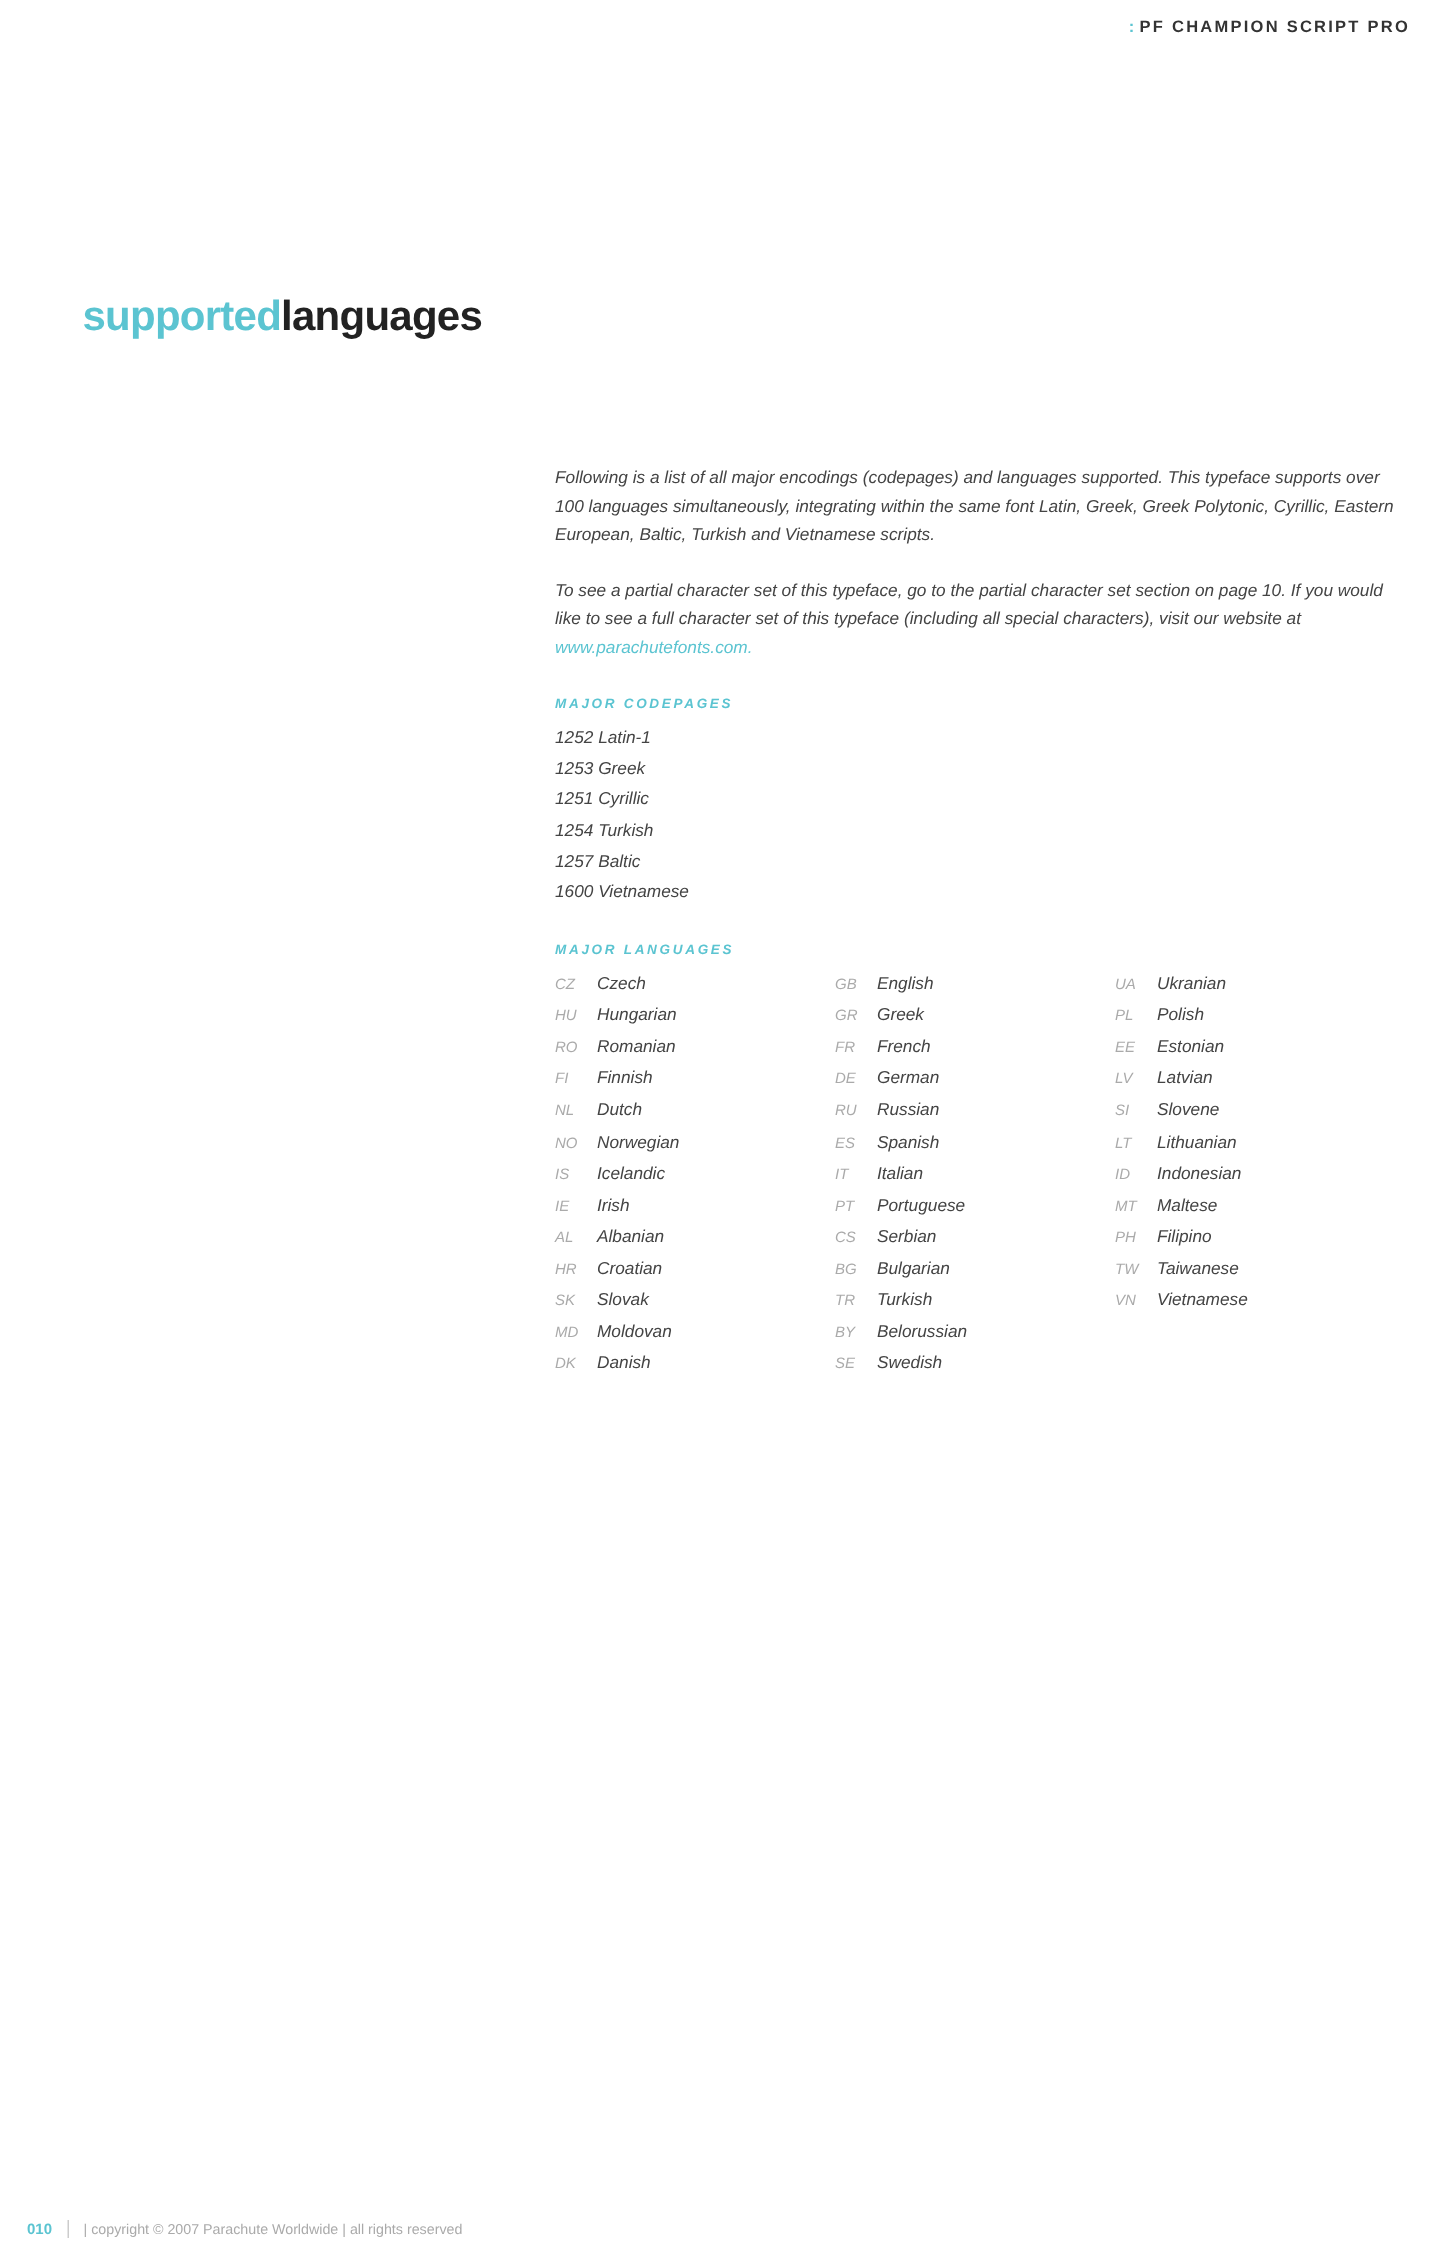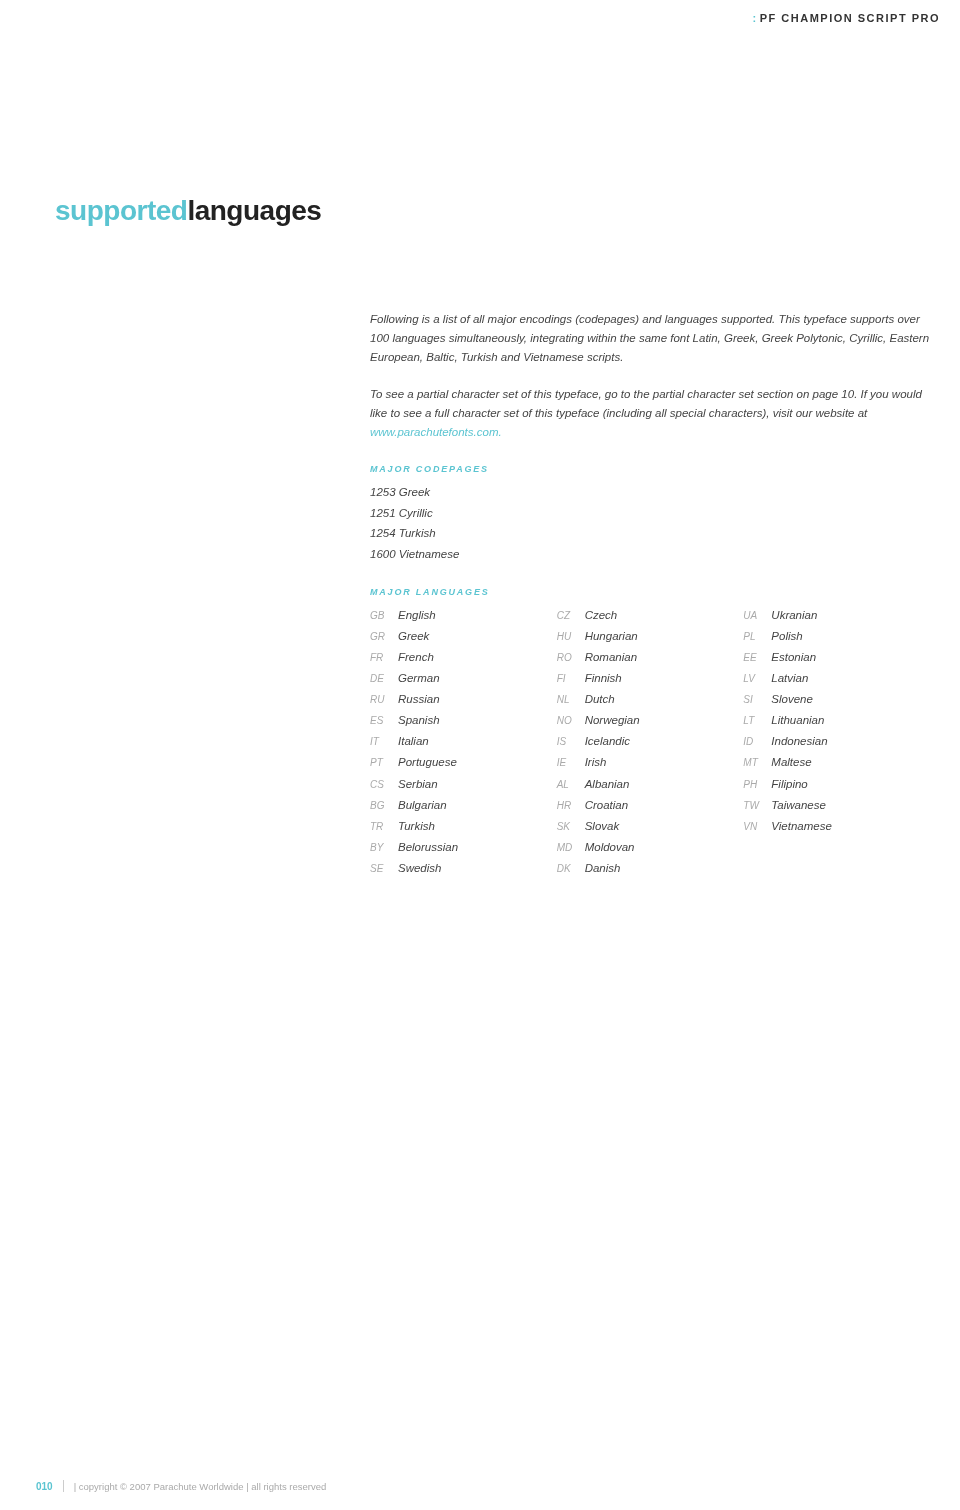--- a/index.html
+++ b/index.html
@@ -98,21 +98,21 @@
     .lang-name {
       color: #444;
     }
     .footer {
       position: absolute;
       bottom: 18px;
       left: 0;
       right: 0;
       display: flex;
       align-items: center;
-      padding: 0 36px;
+      padding: 0 18px;
       font-size: 9.5px;
       color: #aaa;
     }
     .footer-page {
       color: #5bc4d1;
       font-weight: bold;
       font-size: 10px;
       margin-right: 10px;
     }
     .footer-divider {
@@ -134,31 +134,88 @@
 </div>
 
 <div class="main-content">
   <p class="intro-text">Following is a list of all major encodings (codepages) and languages supported. This typeface supports over 100 languages simultaneously, integrating within the same font Latin, Greek, Greek Polytonic, Cyrillic, Eastern European, Baltic, Turkish and Vietnamese scripts.</p>
   <p class="intro-text">
     <span>To see a partial character set of this typeface, go to the partial character set section on page 10. If you would like to see a full character set of this typeface (including all special characters), visit our website at </span><a href="#">www.parachutefonts.com.</a>
   </p>
 
   <div class="section-label">MAJOR CODEPAGES</div>
   <ul class="codepages-list">
+    <li>1252 Latin-1</li>
     <li>1253 Greek</li>
     <li>1251 Cyrillic</li>
     <li>1254 Turkish</li>
+    <li>1257 Baltic</li>
     <li>1600 Vietnamese</li>
   </ul>
 
   <div class="section-label">MAJOR LANGUAGES</div>
   <div class="languages-grid">
 
     <div class="lang-column">
       <div class="lang-row">
+          <span class="lang-code">CZ</span>
+          <span class="lang-name">Czech</span>
+        </div>
+      <div class="lang-row">
+          <span class="lang-code">HU</span>
+          <span class="lang-name">Hungarian</span>
+        </div>
+      <div class="lang-row">
+          <span class="lang-code">RO</span>
+          <span class="lang-name">Romanian</span>
+        </div>
+      <div class="lang-row">
+          <span class="lang-code">FI</span>
+          <span class="lang-name">Finnish</span>
+        </div>
+      <div class="lang-row">
+          <span class="lang-code">NL</span>
+          <span class="lang-name">Dutch</span>
+        </div>
+      <div class="lang-row">
+          <span class="lang-code">NO</span>
+          <span class="lang-name">Norwegian</span>
+        </div>
+      <div class="lang-row">
+          <span class="lang-code">IS</span>
+          <span class="lang-name">Icelandic</span>
+        </div>
+      <div class="lang-row">
+          <span class="lang-code">IE</span>
+          <span class="lang-name">Irish</span>
+        </div>
+      <div class="lang-row">
+          <span class="lang-code">AL</span>
+          <span class="lang-name">Albanian</span>
+        </div>
+      <div class="lang-row">
+          <span class="lang-code">HR</span>
+          <span class="lang-name">Croatian</span>
+        </div>
+      <div class="lang-row">
+          <span class="lang-code">SK</span>
+          <span class="lang-name">Slovak</span>
+        </div>
+      <div class="lang-row">
+          <span class="lang-code">MD</span>
+          <span class="lang-name">Moldovan</span>
+        </div>
+      <div class="lang-row">
+          <span class="lang-code">DK</span>
+          <span class="lang-name">Danish</span>
+        </div>
+    </div>
+
+    <div class="lang-column">
+      <div class="lang-row">
           <span class="lang-code">GB</span>
           <span class="lang-name">English</span>
         </div>
       <div class="lang-row">
           <span class="lang-code">GR</span>
           <span class="lang-name">Greek</span>
         </div>
       <div class="lang-row">
           <span class="lang-code">FR</span>
           <span class="lang-name">French</span>
@@ -195,75 +252,20 @@
           <span class="lang-code">TR</span>
           <span class="lang-name">Turkish</span>
         </div>
       <div class="lang-row">
           <span class="lang-code">BY</span>
           <span class="lang-name">Belorussian</span>
         </div>
       <div class="lang-row">
           <span class="lang-code">SE</span>
           <span class="lang-name">Swedish</span>
-        </div>
-    </div>
-
-    <div class="lang-column">
-      <div class="lang-row">
-          <span class="lang-code">CZ</span>
-          <span class="lang-name">Czech</span>
-        </div>
-      <div class="lang-row">
-          <span class="lang-code">HU</span>
-          <span class="lang-name">Hungarian</span>
-        </div>
-      <div class="lang-row">
-          <span class="lang-code">RO</span>
-          <span class="lang-name">Romanian</span>
-        </div>
-      <div class="lang-row">
-          <span class="lang-code">FI</span>
-          <span class="lang-name">Finnish</span>
-        </div>
-      <div class="lang-row">
-          <span class="lang-code">NL</span>
-          <span class="lang-name">Dutch</span>
-        </div>
-      <div class="lang-row">
-          <span class="lang-code">NO</span>
-          <span class="lang-name">Norwegian</span>
-        </div>
-      <div class="lang-row">
-          <span class="lang-code">IS</span>
-          <span class="lang-name">Icelandic</span>
-        </div>
-      <div class="lang-row">
-          <span class="lang-code">IE</span>
-          <span class="lang-name">Irish</span>
-        </div>
-      <div class="lang-row">
-          <span class="lang-code">AL</span>
-          <span class="lang-name">Albanian</span>
-        </div>
-      <div class="lang-row">
-          <span class="lang-code">HR</span>
-          <span class="lang-name">Croatian</span>
-        </div>
-      <div class="lang-row">
-          <span class="lang-code">SK</span>
-          <span class="lang-name">Slovak</span>
-        </div>
-      <div class="lang-row">
-          <span class="lang-code">MD</span>
-          <span class="lang-name">Moldovan</span>
-        </div>
-      <div class="lang-row">
-          <span class="lang-code">DK</span>
-          <span class="lang-name">Danish</span>
         </div>
     </div>
 
     <div class="lang-column">
       <div class="lang-row">
           <span class="lang-code">UA</span>
           <span class="lang-name">Ukranian</span>
         </div>
       <div class="lang-row">
           <span class="lang-code">PL</span>

